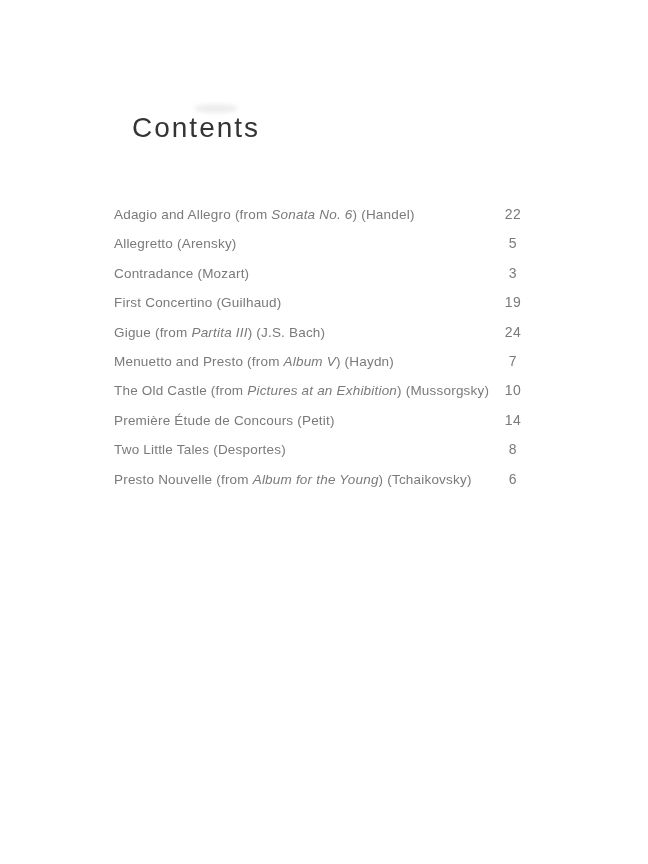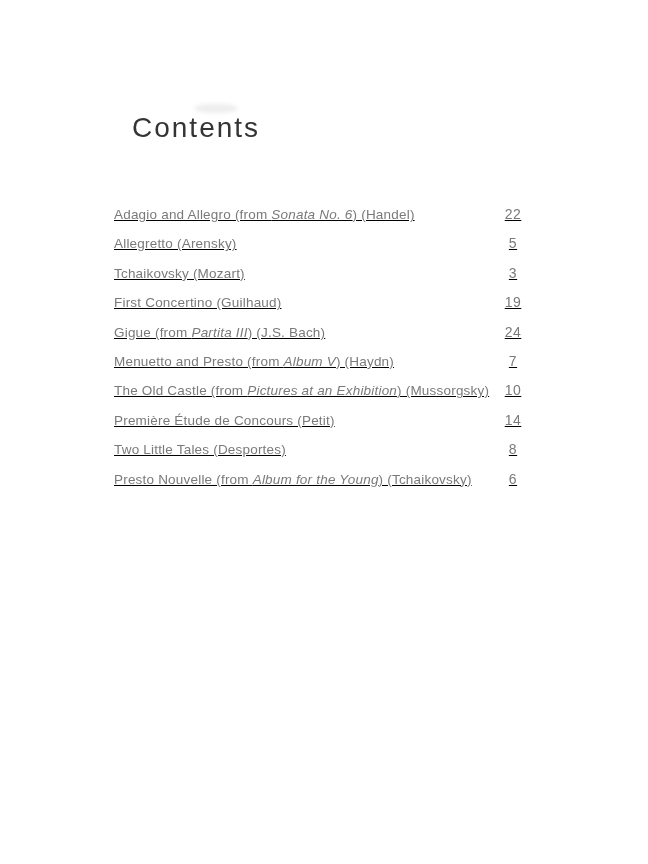--- a/index.html
+++ b/index.html
@@ -40,21 +40,20 @@
     position: absolute;
     left: 114px;
     top: 200px;
     width: 416px;
   }
   .row {
     display: flex;
     align-items: flex-end;
     height: 29.4px;
     line-height: 29.4px;
-    text-decoration: underline;
   }
   .entry-title {
     flex: 1 1 auto;
     font-size: 13.5px;
     letter-spacing: 0.2px;
     color: var(--entry-color, #7a7a7a);
     white-space: nowrap;
     overflow: visible;
   }
   .entry-title .it {
@@ -78,21 +77,21 @@
   <div class="toc" id="toc">
       <div class="row">
         <span class="entry-title"><span class="seg">Adagio and Allegro (from </span><span class="seg it">Sonata No. 6</span><span class="seg">) (Handel)</span></span>
         <span class="page-num">22</span>
       </div>
       <div class="row">
         <span class="entry-title"><span class="seg">Allegretto (Arensky)</span></span>
         <span class="page-num">5</span>
       </div>
       <div class="row">
-        <span class="entry-title"><span class="seg">Tchaikovsky (Mozart)</span></span>
+        <span class="entry-title"><span class="seg">Contradance (Mozart)</span></span>
         <span class="page-num">3</span>
       </div>
       <div class="row">
         <span class="entry-title"><span class="seg">First Concertino (Guilhaud)</span></span>
         <span class="page-num">19</span>
       </div>
       <div class="row">
         <span class="entry-title"><span class="seg">Gigue (from </span><span class="seg it">Partita III</span><span class="seg">) (J.S. Bach)</span></span>
         <span class="page-num">24</span>
       </div>

